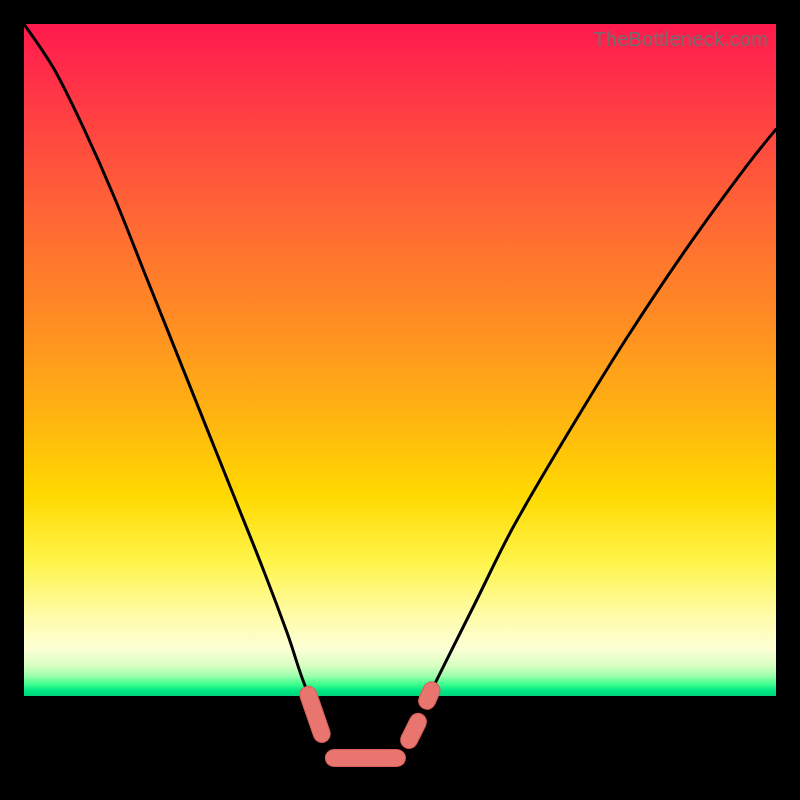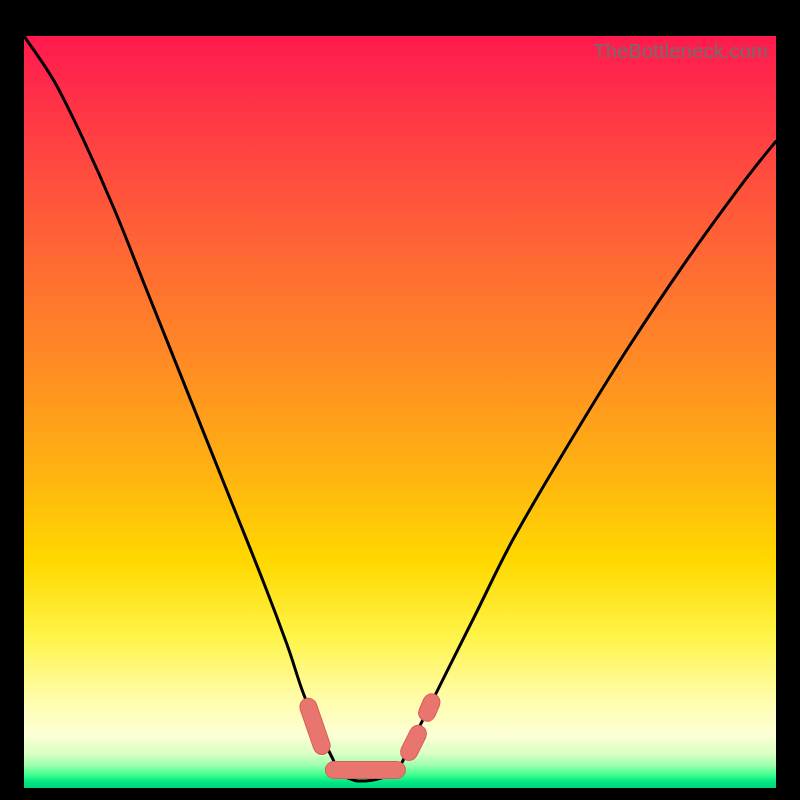--- a/index.html
+++ b/index.html
@@ -15,41 +15,40 @@
     width: 800px;
     height: 800px;
     background: #000;
     position: relative;
   }
   .plot {
     position: absolute;
     left: 24px;
     top: 24px;
     width: 752px;
-    height: 752px;
+    height: 672px;
     
     background: linear-gradient(
       to bottom,
       #ff1a4d 0%,
       #ff2a4a 6%,
       #ff4640 16%,
       #ff6a33 30%,
       #ff8f22 45%,
       #ffb311 58%,
       #ffd900 70%,
       #fff44a 80%,
       #fffca8 88%,
       #fcffd6 93%,
       #d8ffc2 95.5%,
       #9dffad 97%,
       #41ff8f 98.2%,
       #00e885 99.2%,
       #00d47a 100%
     );
-    margin-top: 12px;
   }
   svg.curve {
     position: absolute;
     left: 0;
     top: 0;
     width: 752px;
     height: 752px;
   }
   .wm {
     position: absolute;

